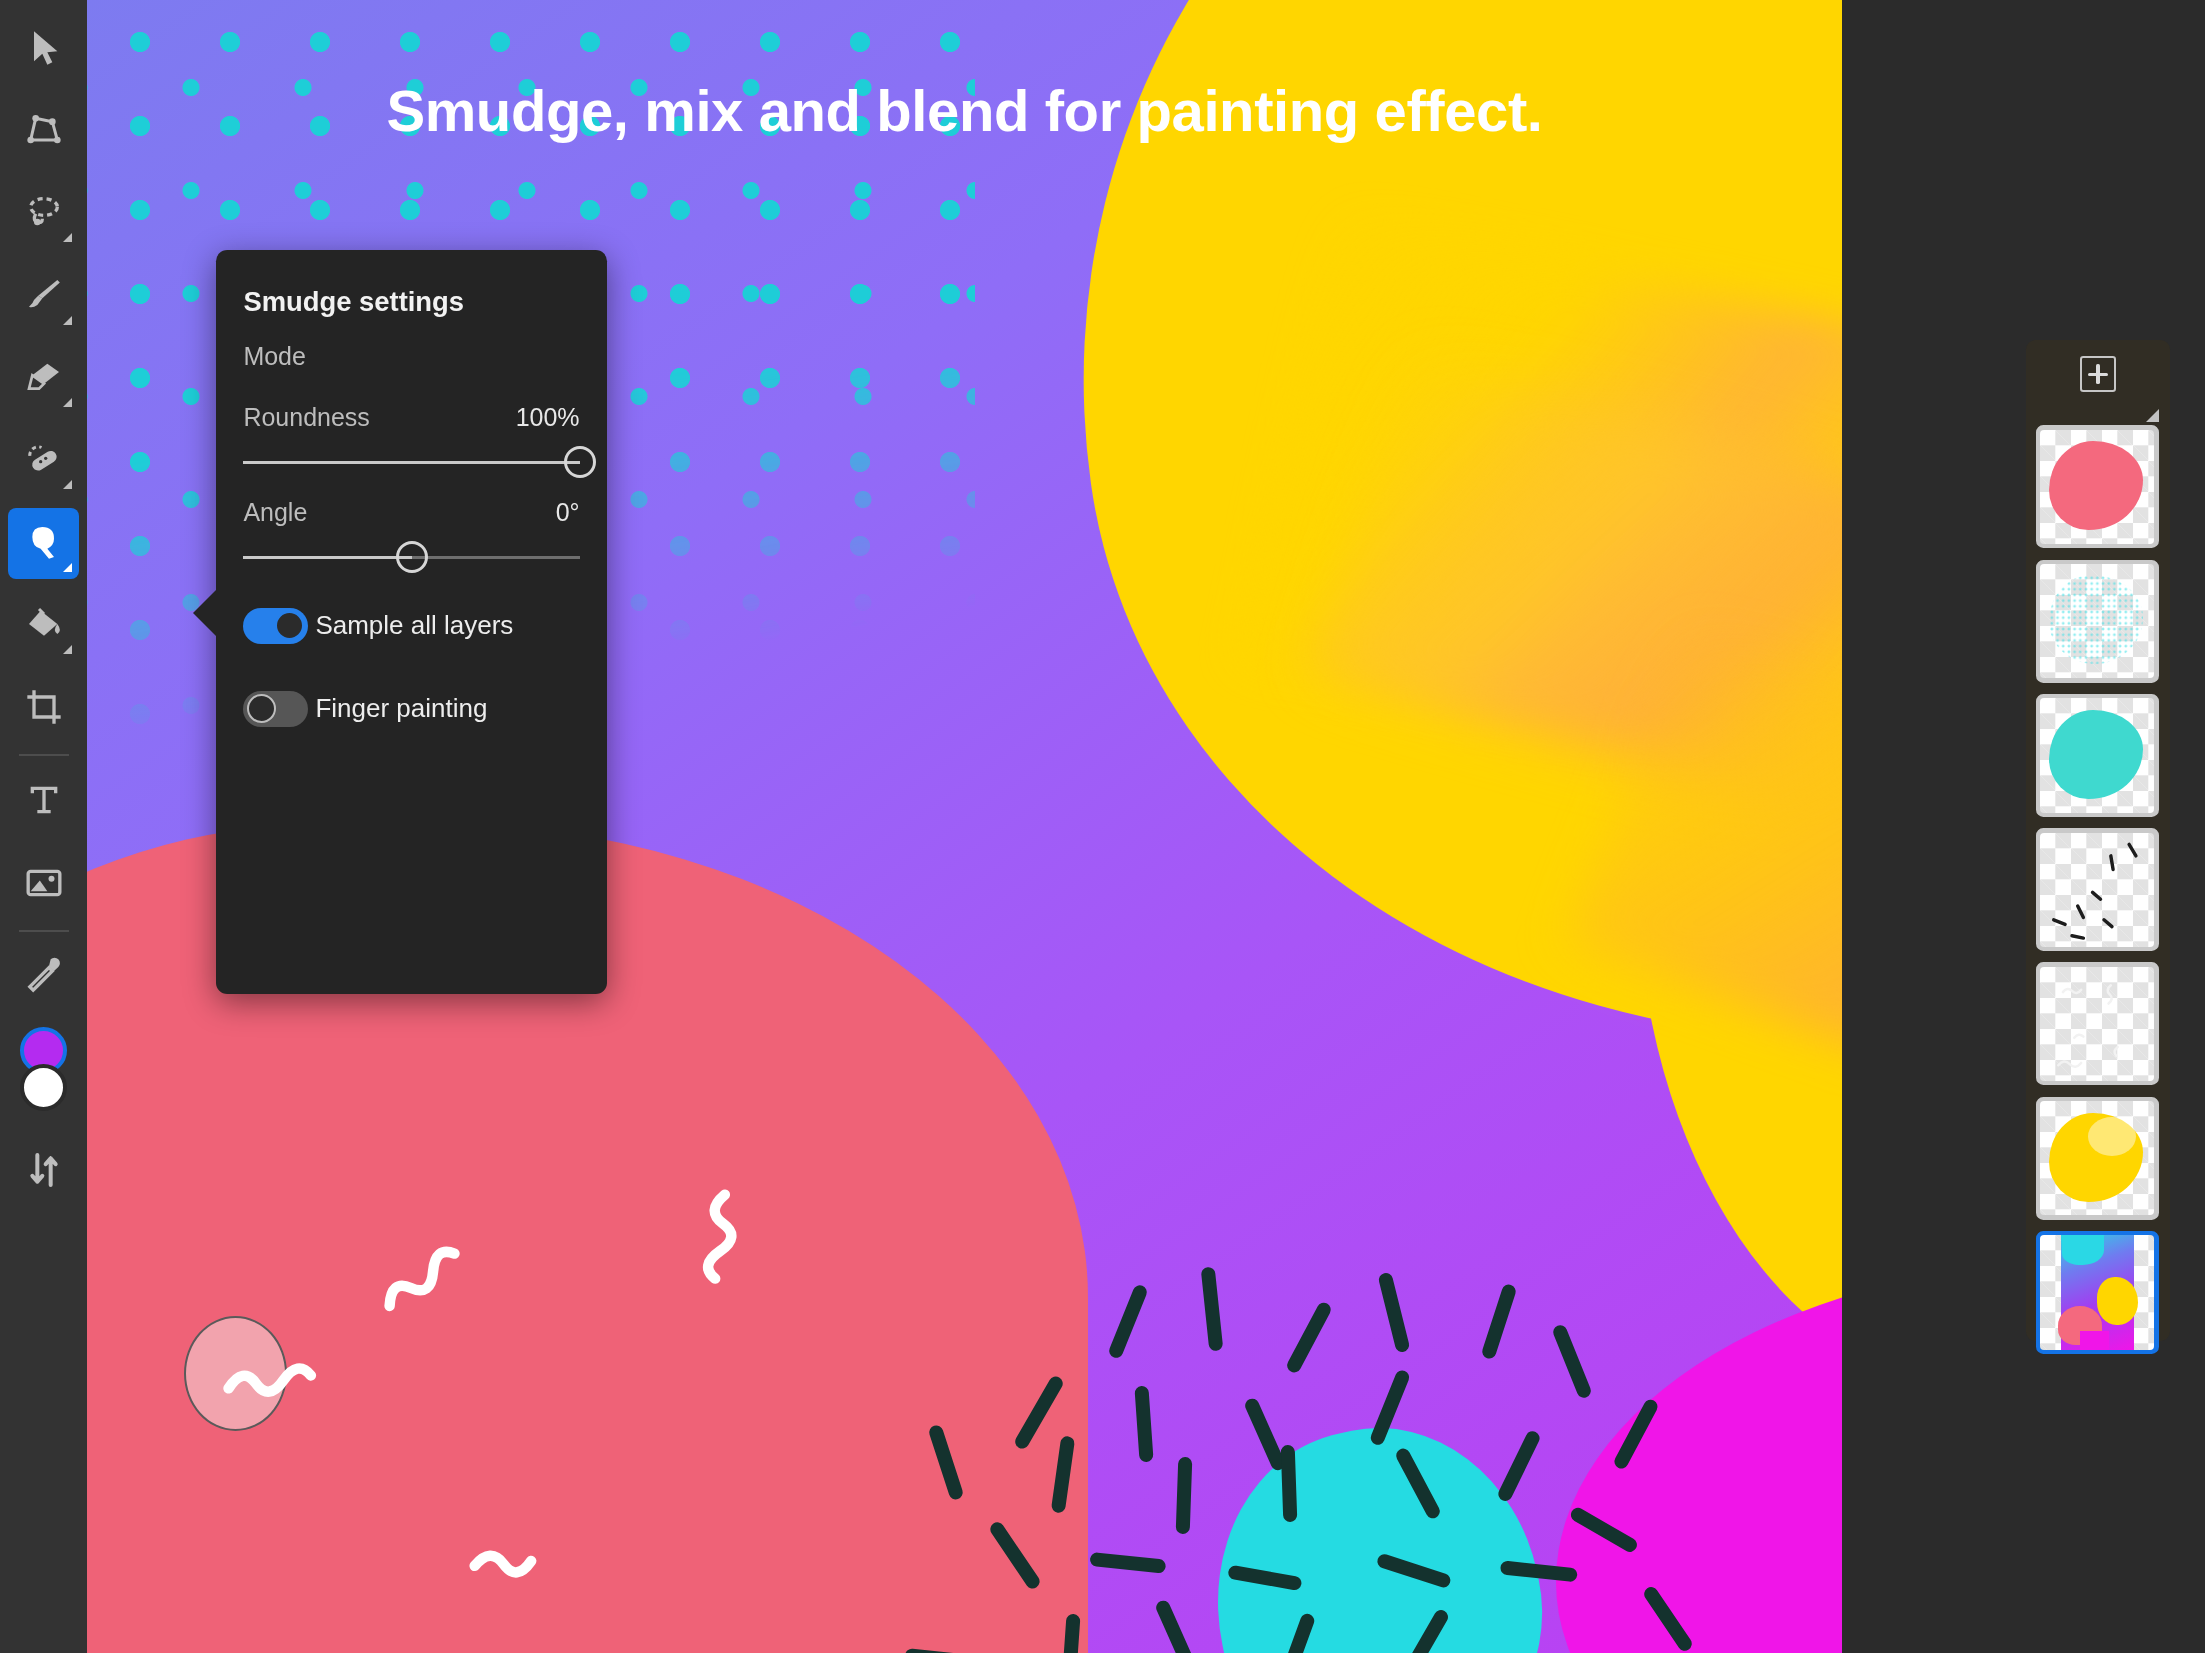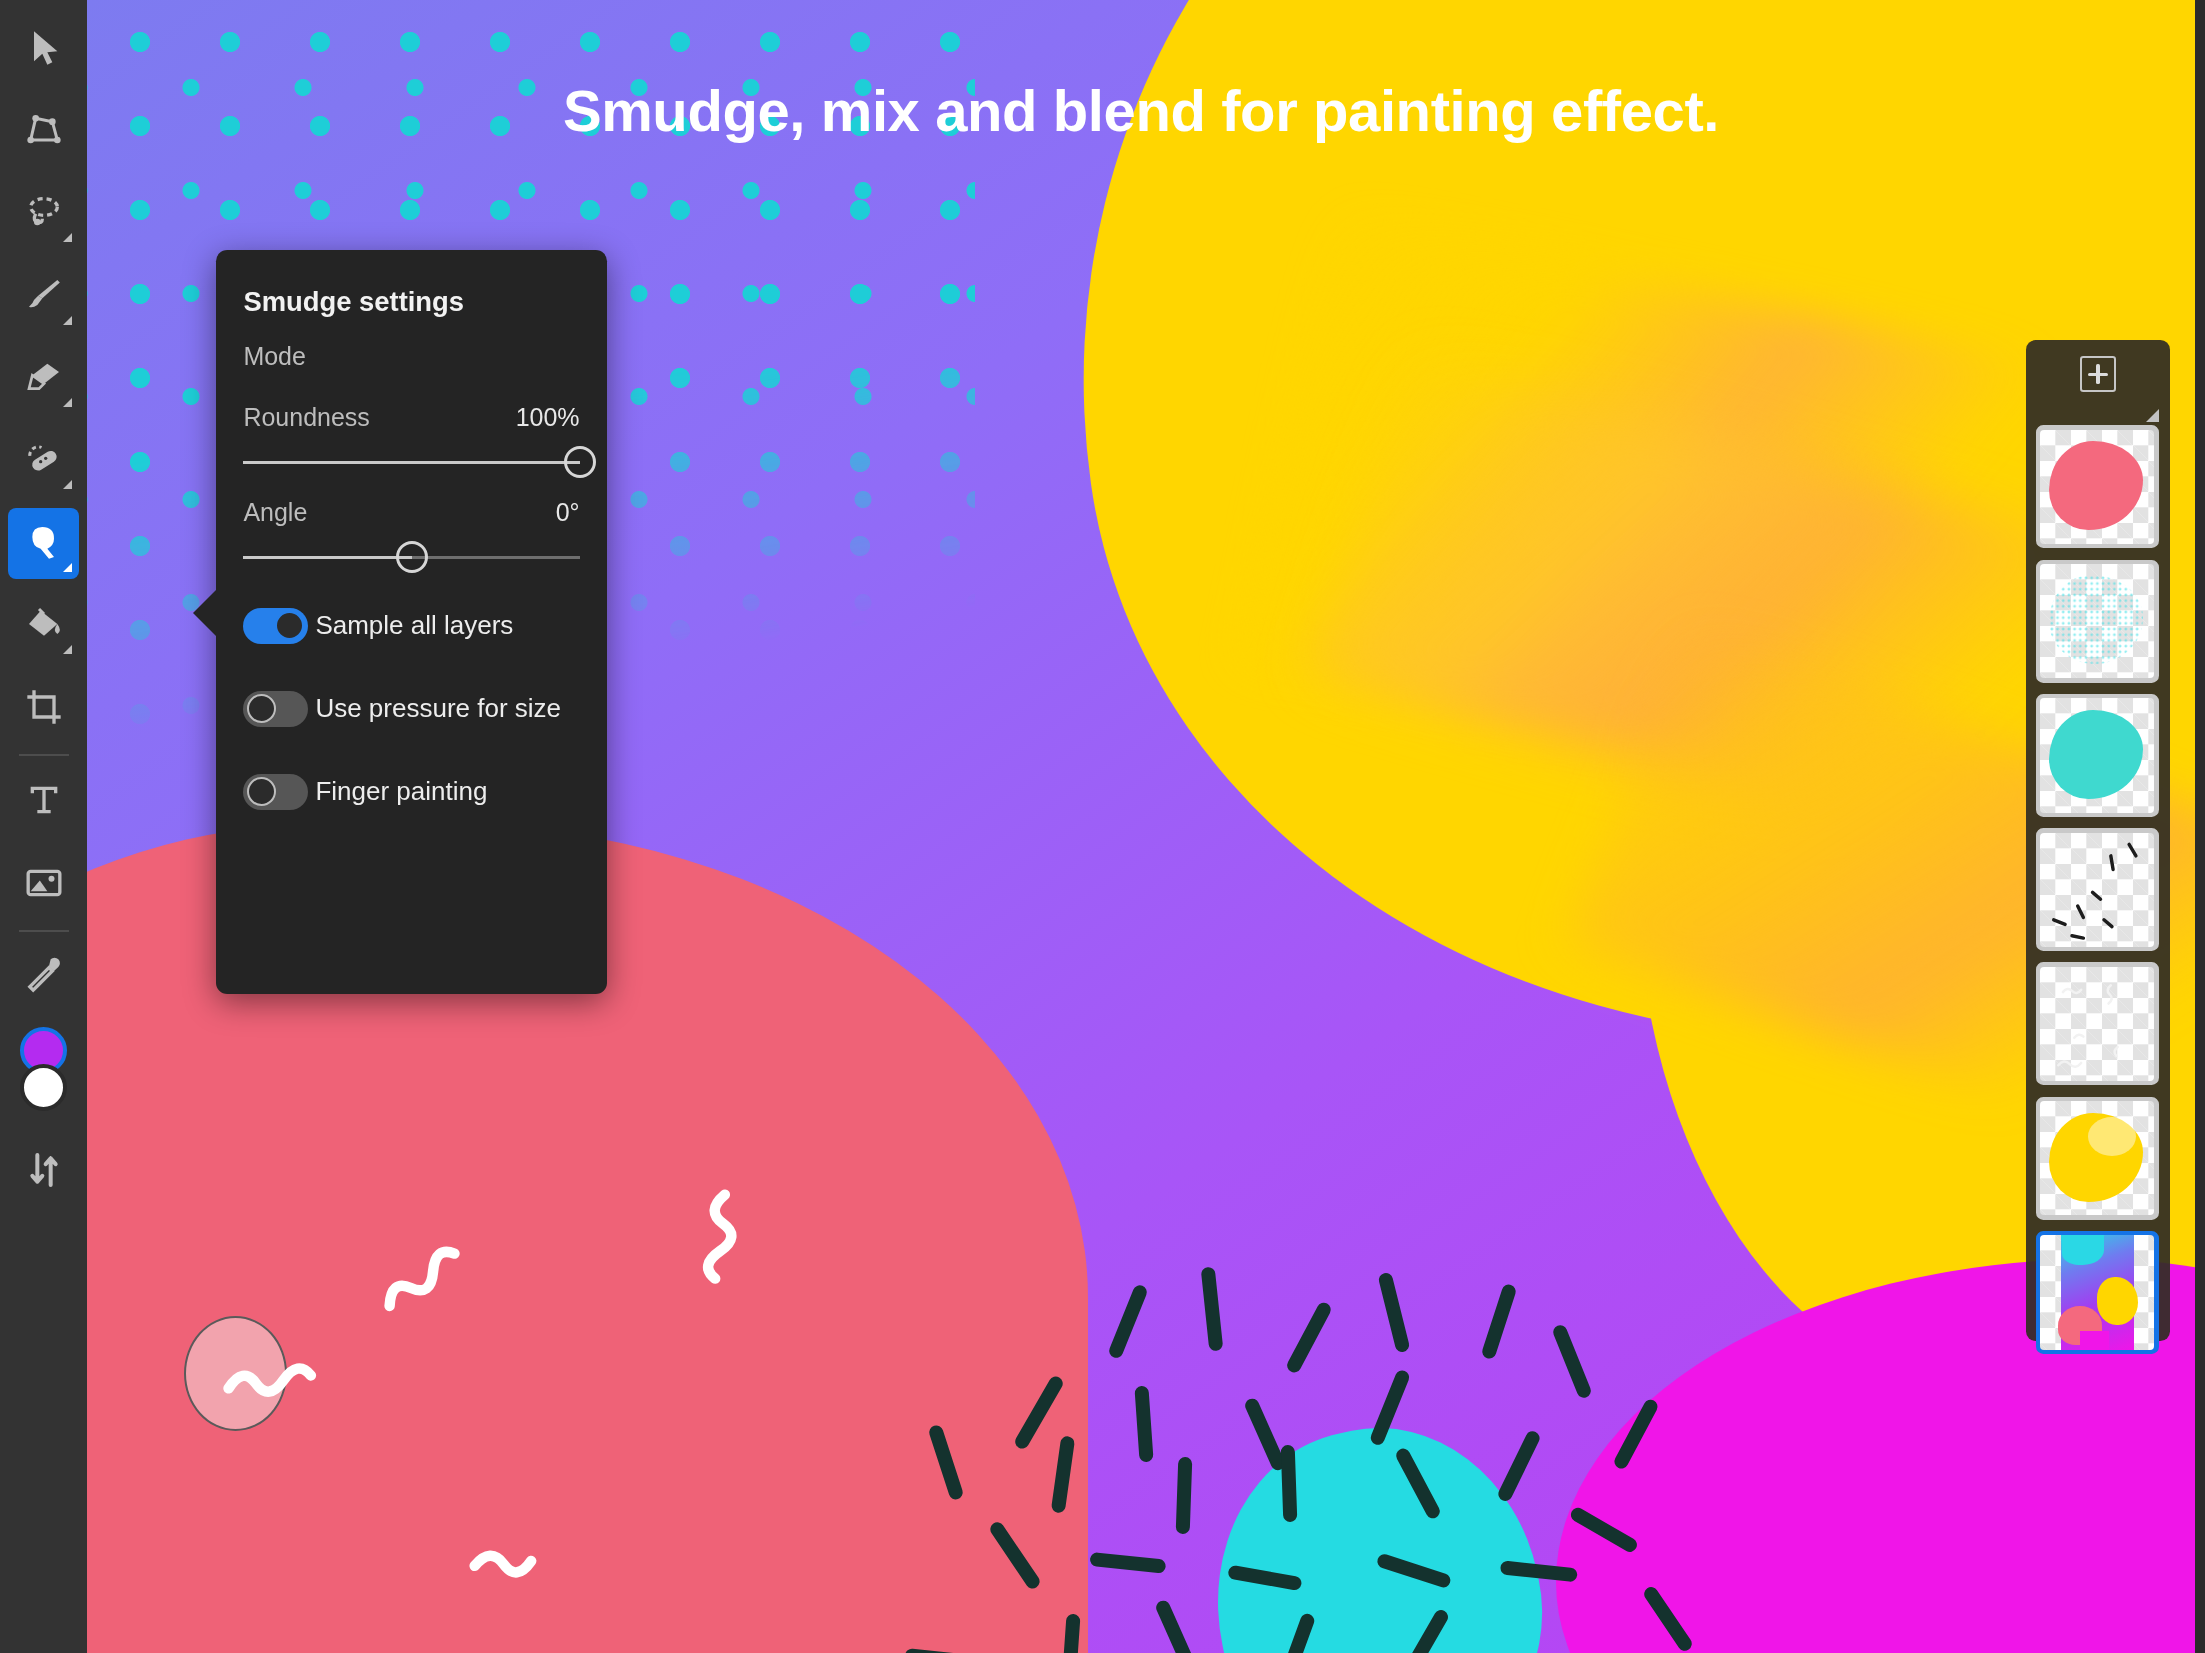--- a/index.html
+++ b/index.html
@@ -9,21 +9,21 @@
     background: #2b2b2b;
     font-family: "Liberation Sans", sans-serif;
   }
 
   #app { position: relative; width: 2205px; height: 1653px; overflow: hidden; }
 
   
   #canvas {
     position: absolute;
     left: 87px; top: 0;
-    width: 2108px; height: 1653px;
+    width: 1755px; height: 1653px;
     overflow: hidden;
     background: #8a6bf6;
   }
   .art { position: absolute; }
 
   
   .bg-grad {
     inset: 0;
     background: linear-gradient(145deg, #7d7bf0 0%, #8f6df7 32%, #a855f7 62%, #bb3ff2 100%);
   }
@@ -548,26 +548,20 @@
       </div>
     </div>
 
     <div class="toggle-row">
       <span class="toggle on">
         <span class="knob"></span>
       </span>
       <span class="toggle-label">Sample all layers</span>
     </div>
 
-    <div class="toggle-row">
-      <span class="toggle">
-        <span class="knob"></span>
-      </span>
-      <span class="toggle-label">Use pressure for size</span>
-    </div>
 
     <div class="toggle-row">
       <span class="toggle">
         <span class="knob"></span>
       </span>
       <span class="toggle-label">Finger painting</span>
     </div>
   </div>
 
   <div id="layers-panel">

